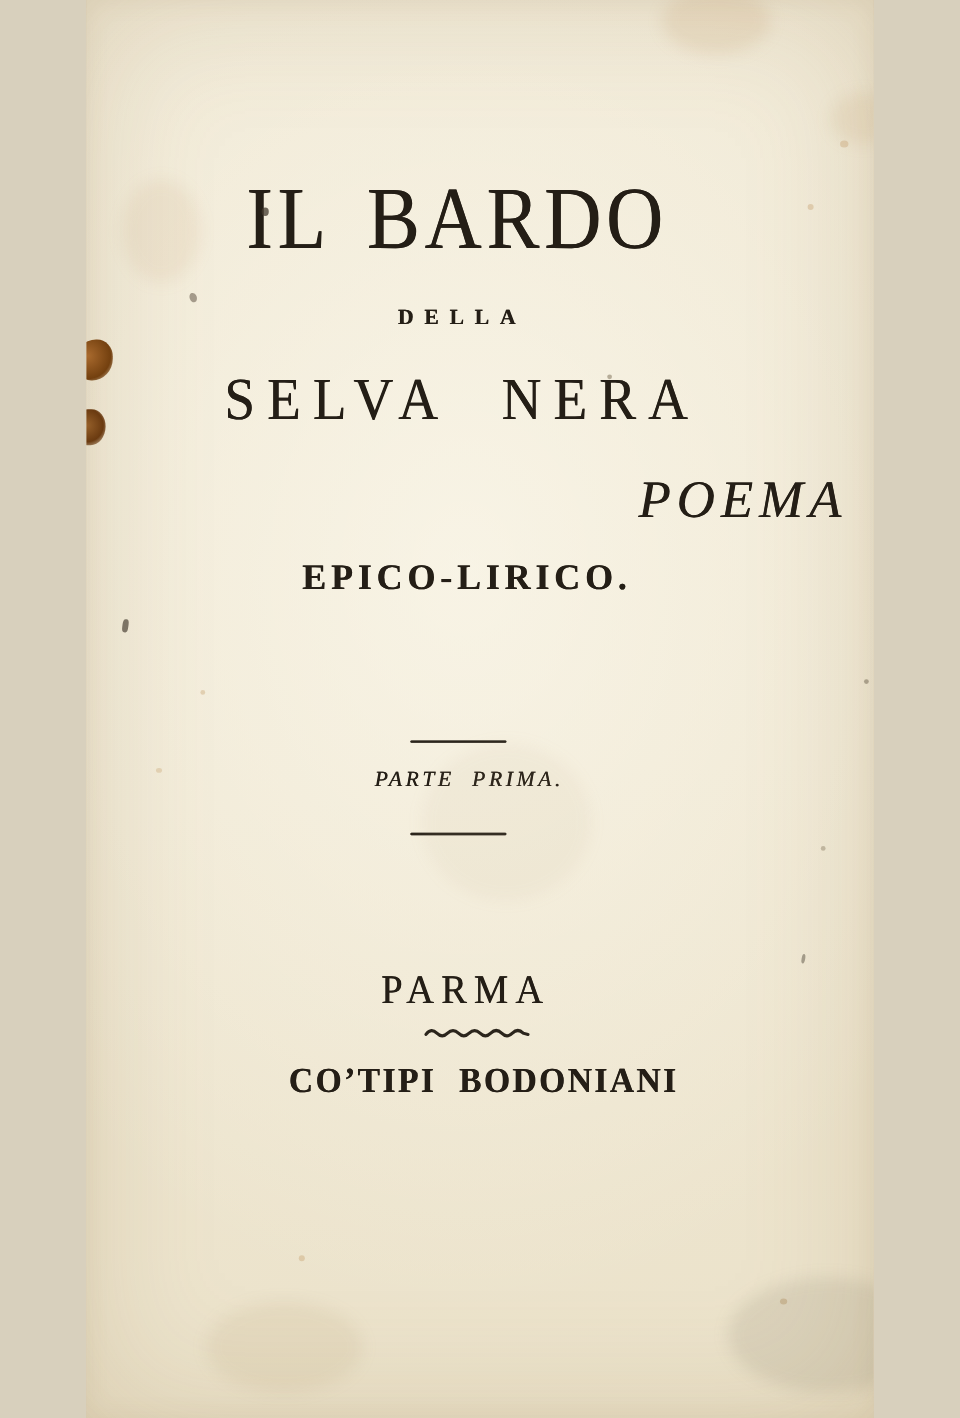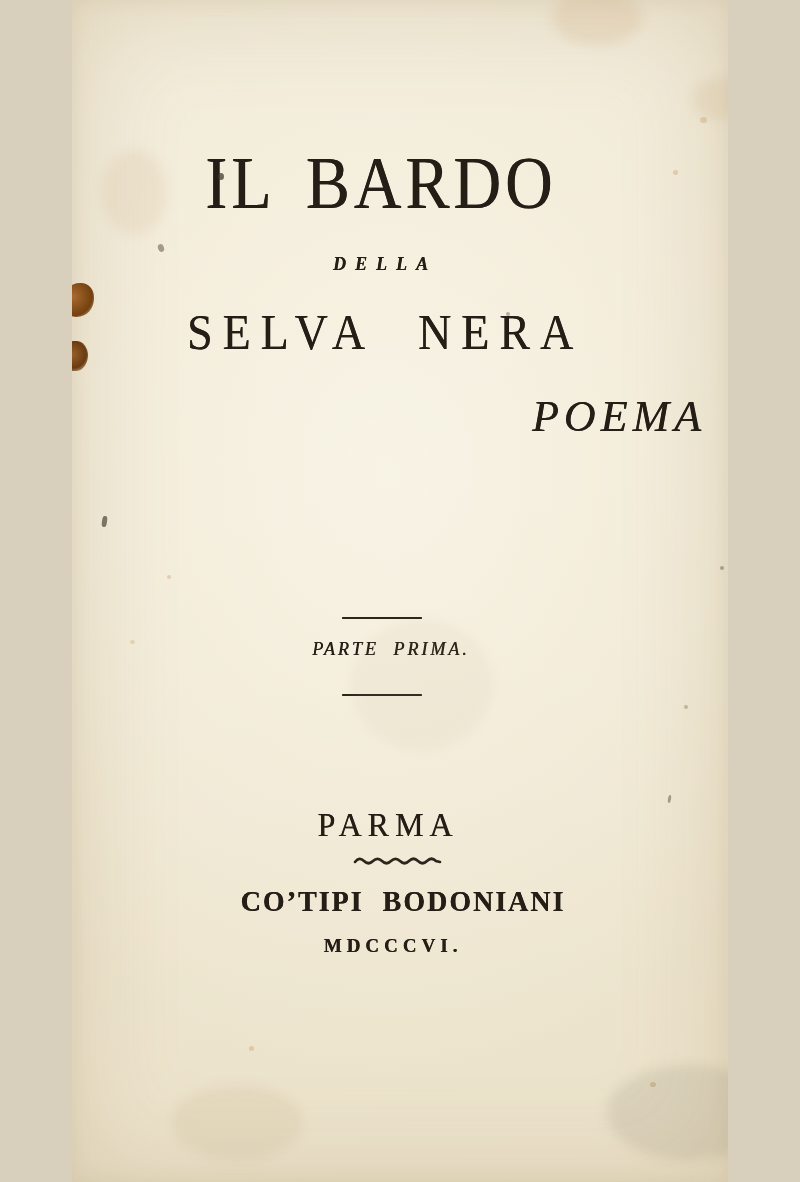--- a/index.html
+++ b/index.html
@@ -21,21 +21,21 @@
     text-align:center;
     line-height:1;
     white-space:nowrap;
     text-shadow:0.3px 0 0 currentColor;
   }
   .main-title{
     top:146px;font-size:66px;letter-spacing:4px;word-spacing:12px;
     transform:scaleY(1.12) translateX(-4px);transform-origin:50% 0;
   }
   .preposition{
-    top:255px;font-size:18px;font-weight:700;letter-spacing:9px;font-style:italic;
+    top:255px;font-size:18px;font-weight:700;letter-spacing:9px;
   }
   .subtitle{
     top:308px;font-size:46px;letter-spacing:10px;word-spacing:24px;
     transform:scaleY(1.08);transform-origin:50% 0;
   }
   .genre{
     top:395px;font-size:44px;font-style:italic;letter-spacing:5px;
     transform:translateX(8px);
     text-align:right;
   }
@@ -77,33 +77,33 @@
 </style>
 </head>
 <body>
 
 <div class="page">
 
   <div class="line main-title">IL BARDO</div>
   <div class="line preposition">DELLA</div>
   <div class="line subtitle">SELVA NERA</div>
   <div class="line genre">POEMA</div>
+  <div class="line genre-detail">EPICO-LIRICO.</div>
 
   <div class="rule rule-top"></div>
   <div class="line part-heading">PARTE PRIMA.</div>
   <div class="rule rule-bottom"></div>
 
   <div class="line place">PARMA</div>
 
   <svg class="squiggle" viewBox="0 0 90 12" aria-hidden="true">
     <path d="M2,7 C5,3 8,3 11,6 C14,9 17,9 20,6 C23,3 26,3 29,6 C32,9 35,9 38,6 C41,3 44,3 47,6 C50,9 53,9 56,6 C59,3 62,3 65,6 C68,9 71,9 74,6 C77,3 80,3 83,6 L87,7" fill="none" stroke="#2b251c" stroke-width="2.6" stroke-linecap="round"></path>
   </svg>
 
   <div class="line imprint">CO’TIPI BODONIANI</div>
-  <div class="line year">MDCCCVI.</div>
 
   <div class="spot" style="left:146px;top:173px;width:6px;height:7px;background:#433a2d;opacity:.75;"></div>
   <div class="spot" style="left:86px;top:244px;width:6px;height:8px;background:#55483a;opacity:.5;transform:rotate(-20deg);"></div>
   <div class="spot" style="left:30px;top:516px;width:5px;height:11px;background:#40372b;opacity:.65;transform:rotate(8deg);border-radius:40%;"></div>
   <div class="spot" style="left:596px;top:795px;width:3px;height:8px;background:#4a4034;opacity:.45;transform:rotate(10deg);"></div>
   <div class="spot" style="left:434px;top:312px;width:4px;height:4px;background:#6b5b43;opacity:.45;"></div>
 
   <div class="blob" style="left:-10px;top:283px;width:32px;height:34px;border-radius:58% 42% 55% 45%;background:radial-gradient(circle at 35% 40%, #a96a2e, #73400f 65%, rgba(115,64,15,0) 100%);"></div>
   <div class="blob" style="left:-8px;top:341px;width:24px;height:30px;border-radius:45% 55% 60% 40%;background:radial-gradient(circle at 35% 45%, #96602a, #6a3a10 60%, rgba(106,58,16,0) 100%);"></div>
 

